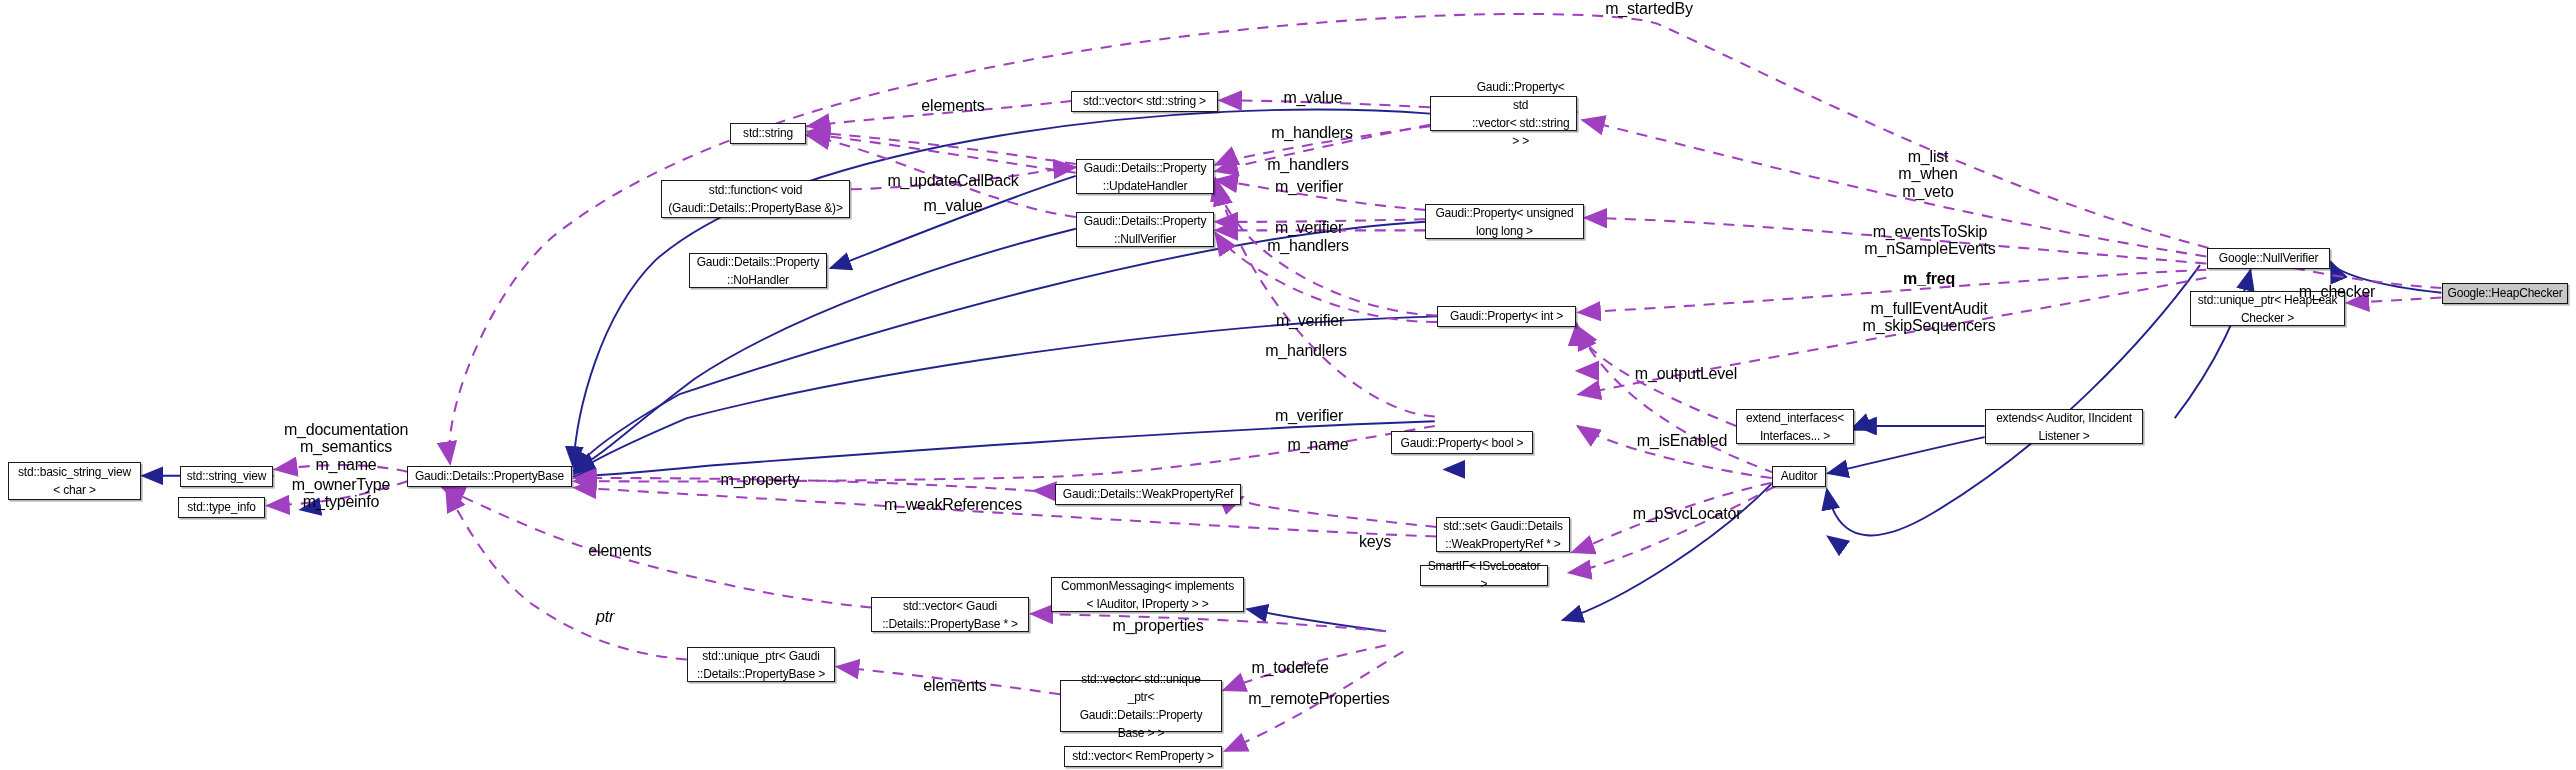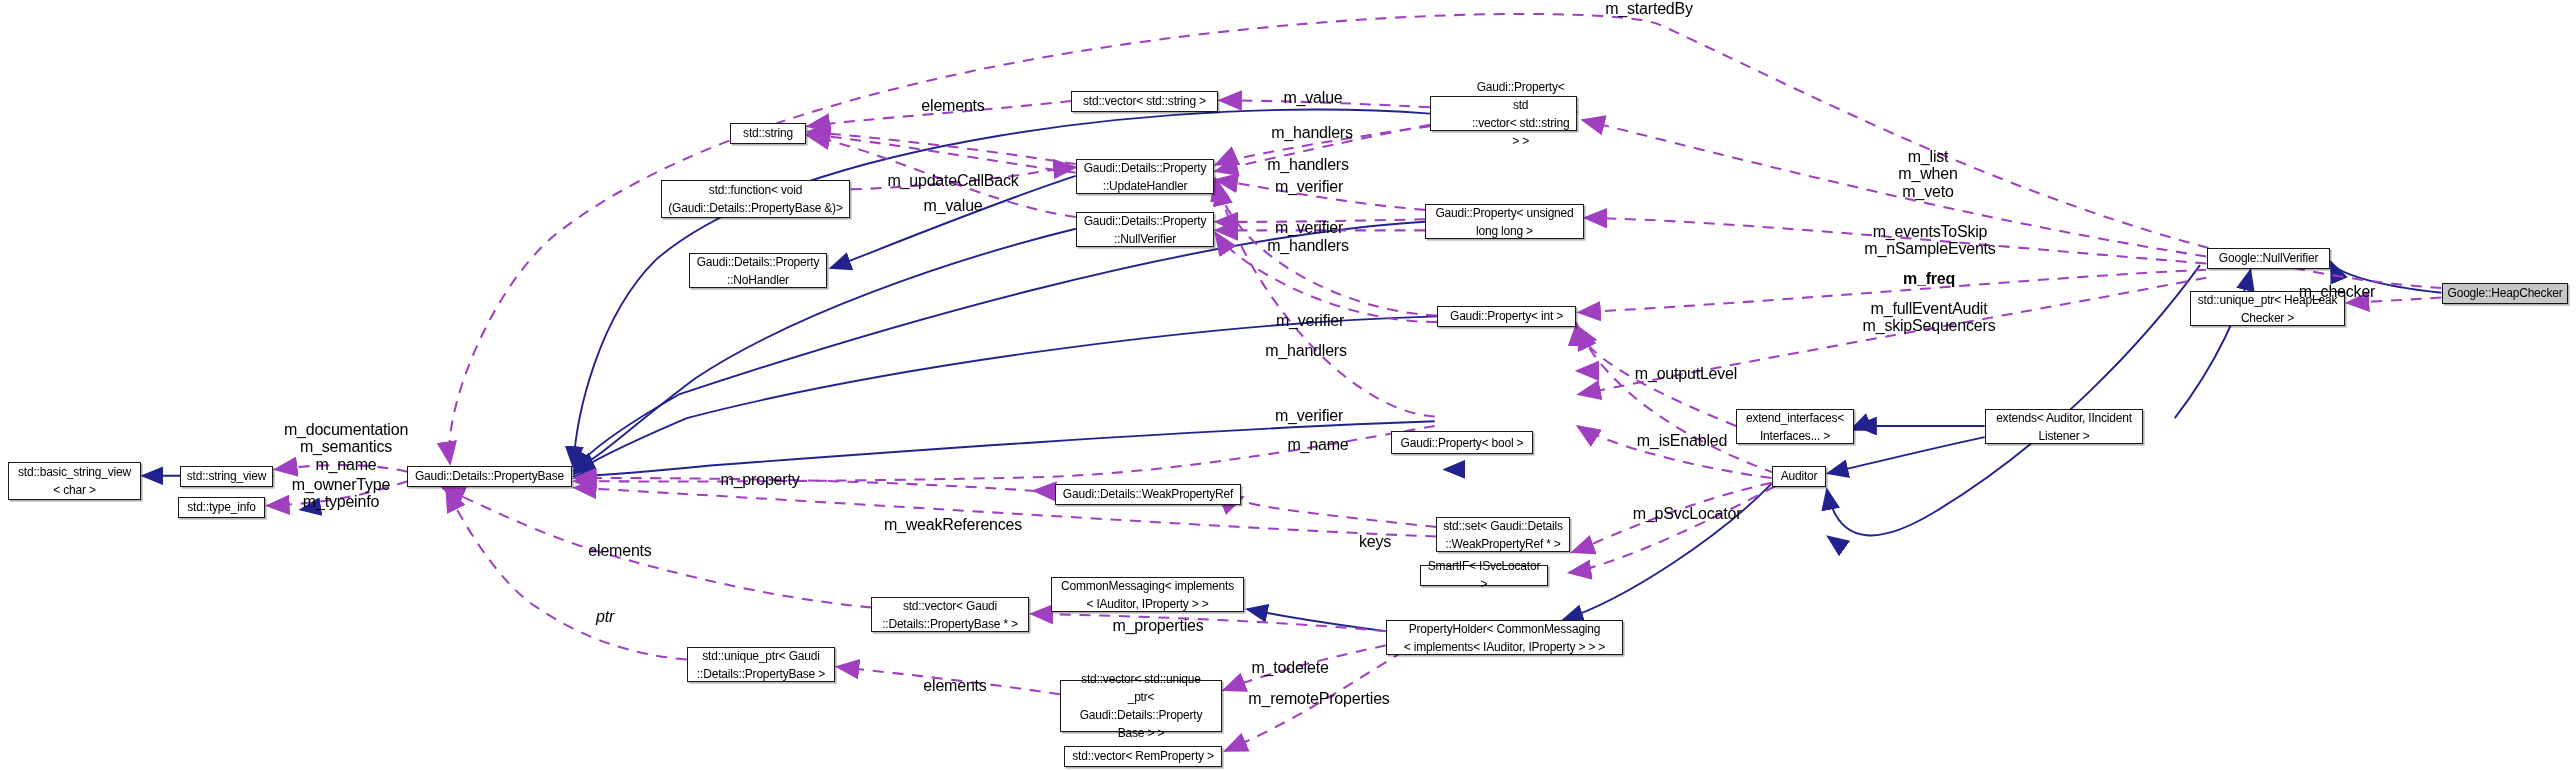--- a/index.html
+++ b/index.html
@@ -157,22 +157,20 @@
     <div class="node" style="left: 1051px; top: 577px; width: 193px; height: 35px;">CommonMessaging&lt; implements
 &lt; IAuditor, IProperty &gt; &gt;</div>
     <div class="node" style="left: 871px; top: 597px; width: 158px; height: 35px;">std::vector&lt; Gaudi
 ::Details::PropertyBase * &gt;</div>
     <div class="node" style="left: 687px; top: 647px; width: 148px; height: 35px;">std::unique_ptr&lt; Gaudi
 ::Details::PropertyBase &gt;</div>
     <div class="node" style="left: 1060px; top: 680px; width: 162px; height: 52px;">std::vector&lt; std::unique
 _ptr&lt; Gaudi::Details::Property
 Base &gt; &gt;</div>
     <div class="node" style="left: 1064px; top: 746px; width: 158px; height: 20.5px;">std::vector&lt; RemProperty &gt;</div>
-    <div class="node" style="left: 1386px; top: 620px; width: 237px; height: 35px;">PropertyHolder&lt; CommonMessaging
-&lt; implements&lt; IAuditor, IProperty &gt; &gt; &gt;</div>
     <div class="node" style="left: 1736px; top: 409px; width: 118px; height: 35px;">extend_interfaces&lt;
 Interfaces... &gt;</div>
     <div class="node" style="left: 1772px; top: 466px; width: 54px; height: 20.5px;">Auditor</div>
     <div class="node" style="left: 1985px; top: 409px; width: 158px; height: 35px;">extends&lt; Auditor, IIncident
  Listener &gt;</div>
     <div class="node" style="left: 2207px; top: 248px; width: 123px; height: 20.5px;">Google::NullVerifier</div>
     <div class="node" style="left: 2190px; top: 291px; width: 155px; height: 35px;">std::unique_ptr&lt; HeapLeak
 Checker &gt;</div>
     <div class="node current" style="left: 2442px; top: 283px; width: 126px; height: 20.5px;">Google::HeapChecker</div>
     <div class="edge-label" style="left: 1649px; top: 0px;">m_startedBy</div>
@@ -199,21 +197,21 @@
     <div class="edge-label" style="left: 1686px; top: 365px;">m_outputLevel</div>
     <div class="edge-label" style="left: 1309px; top: 407px;">m_verifier</div>
     <div class="edge-label" style="left: 1682px; top: 432px;">m_isEnabled</div>
     <div class="edge-label" style="left: 1318px; top: 436px;">m_name</div>
     <div class="edge-label" style="left: 346px; top: 421px;">m_documentation
 m_semantics
 m_name</div>
     <div class="edge-label" style="left: 341px; top: 476px;">m_ownerType
 m_typeinfo</div>
     <div class="edge-label" style="left: 760px; top: 471px;">m_property</div>
-    <div class="edge-label" style="left: 953px; top: 516px; text-align: center;">m_weakReferences</div>
+    <div class="edge-label" style="left: 953px; top: 496px; text-align: center;">m_weakReferences</div>
     <div class="edge-label" style="left: 1375px; top: 533px;">keys</div>
     <div class="edge-label" style="left: 1687px; top: 505px;">m_pSvcLocator</div>
     <div class="edge-label" style="left: 620px; top: 542px;">elements</div>
     <div class="edge-label" style="left: 605px; top: 608px; font-style: italic;">ptr</div>
     <div class="edge-label" style="left: 1158px; top: 617px;">m_properties</div>
     <div class="edge-label" style="left: 1290px; top: 659px;">m_todelete</div>
     <div class="edge-label" style="left: 955px; top: 677px;">elements</div>
     <div class="edge-label" style="left: 1319px; top: 690px;">m_remoteProperties</div>
   </div>
 

